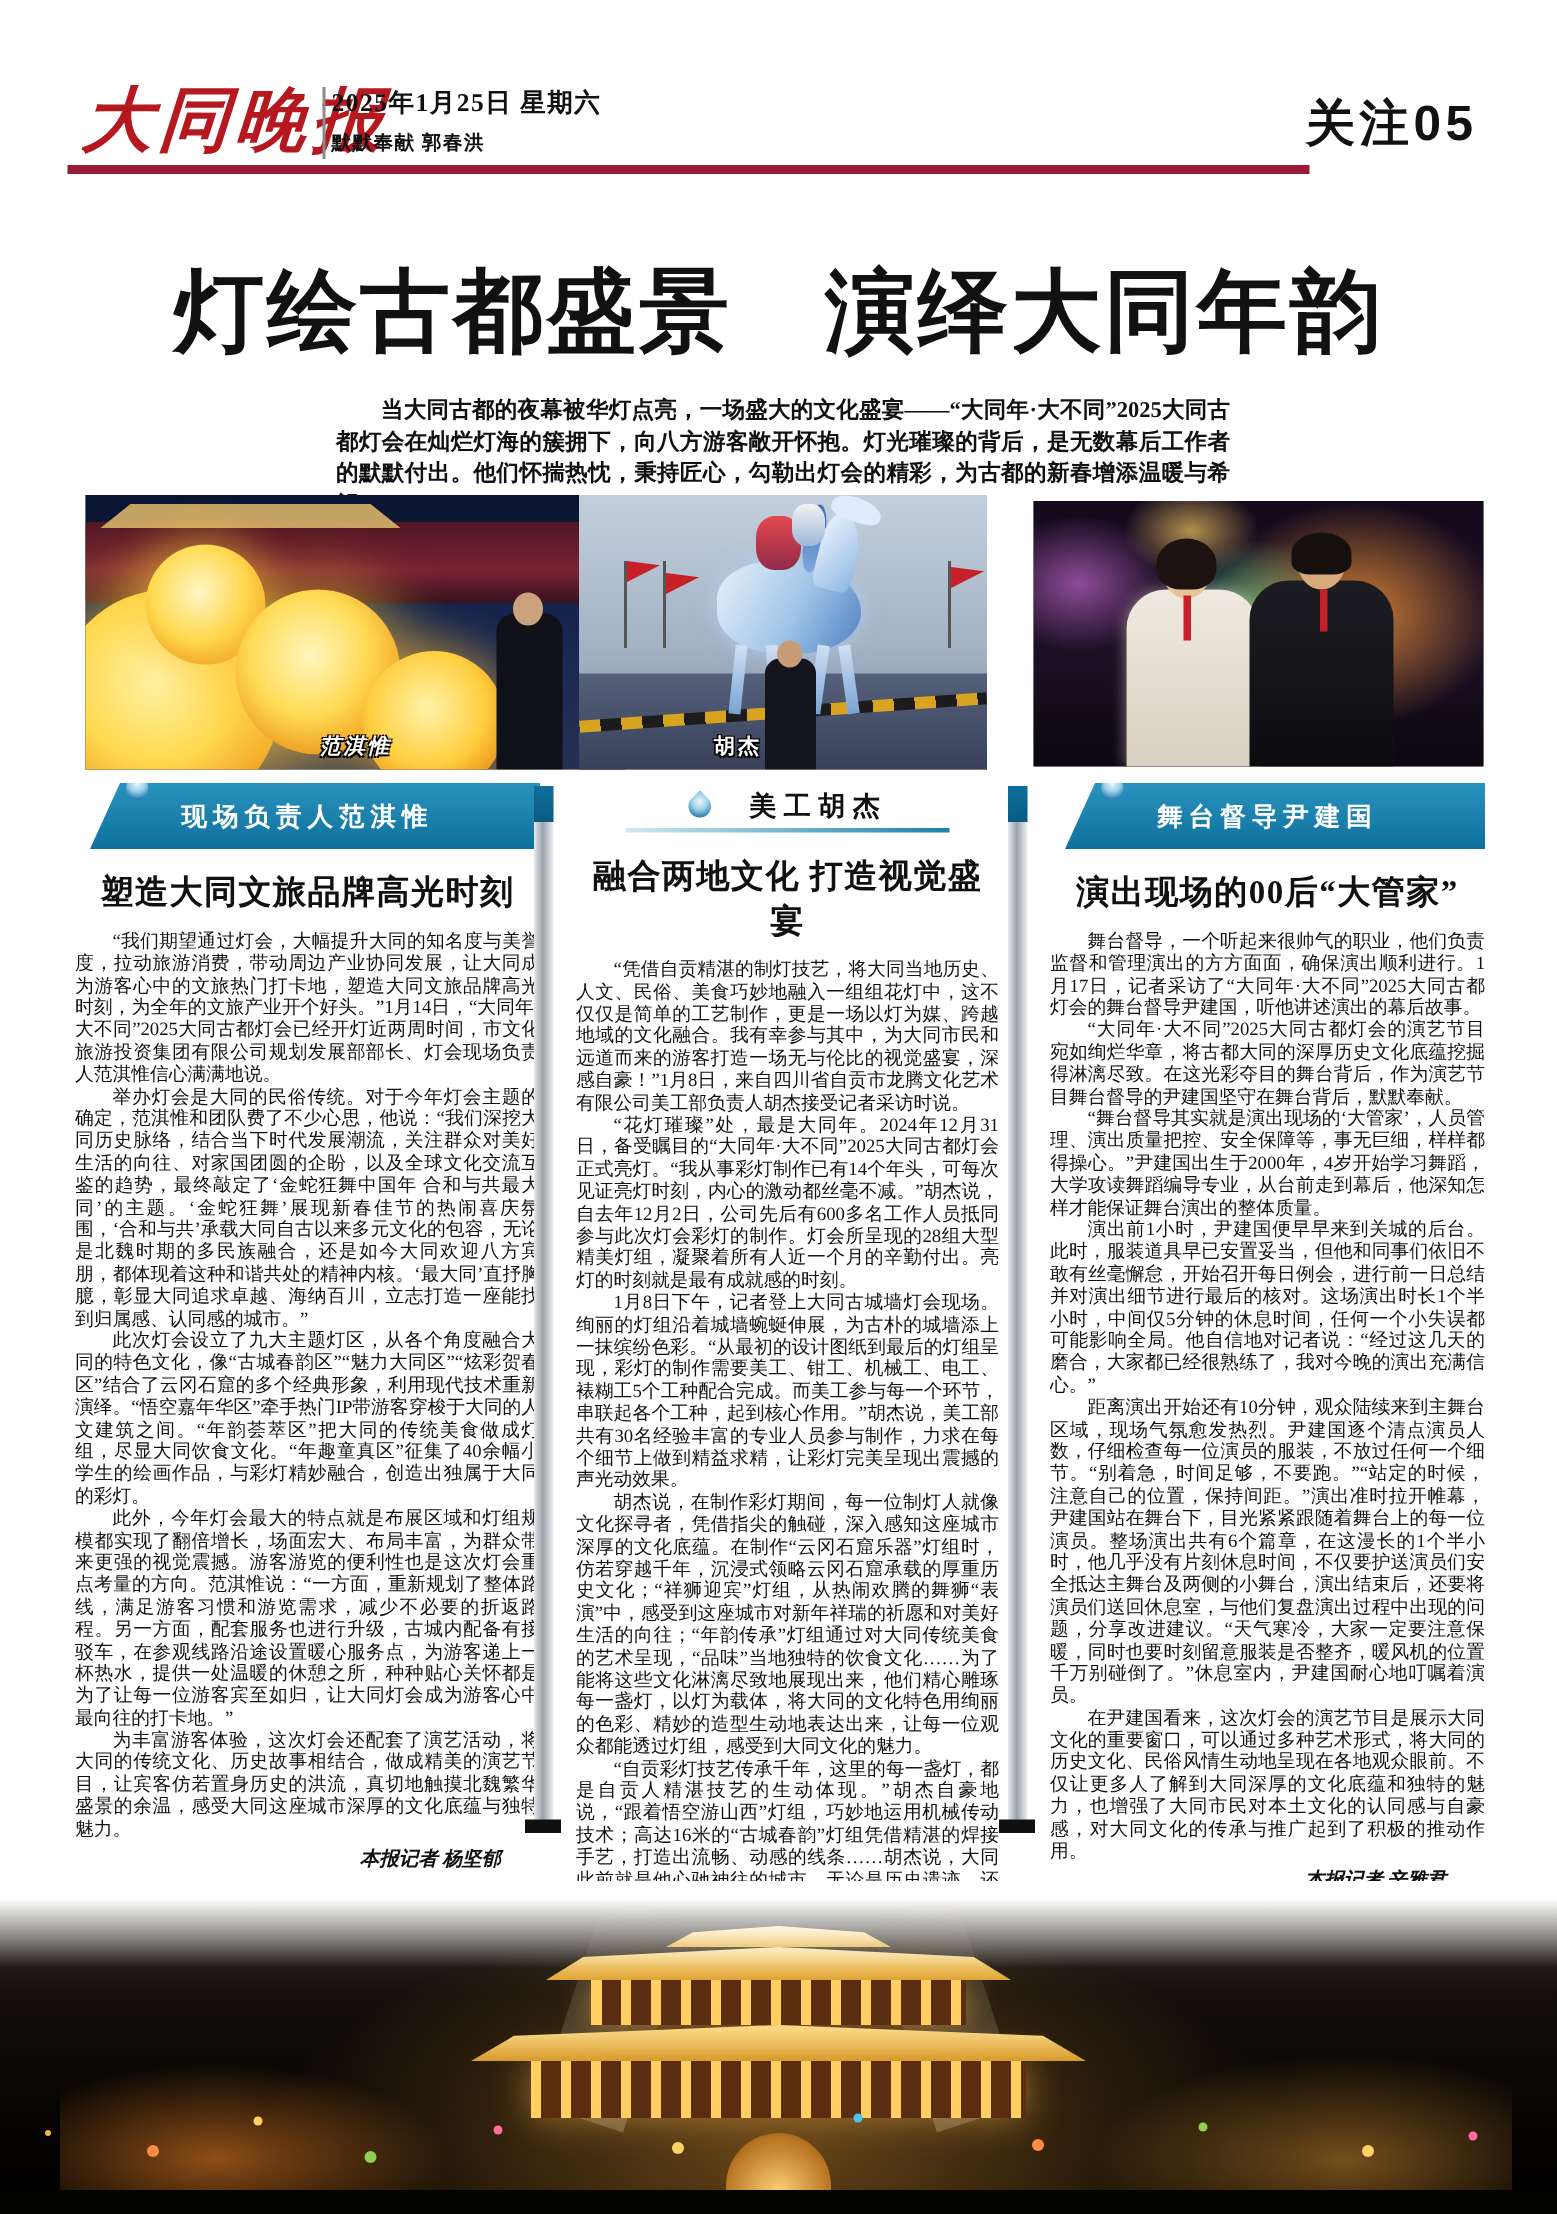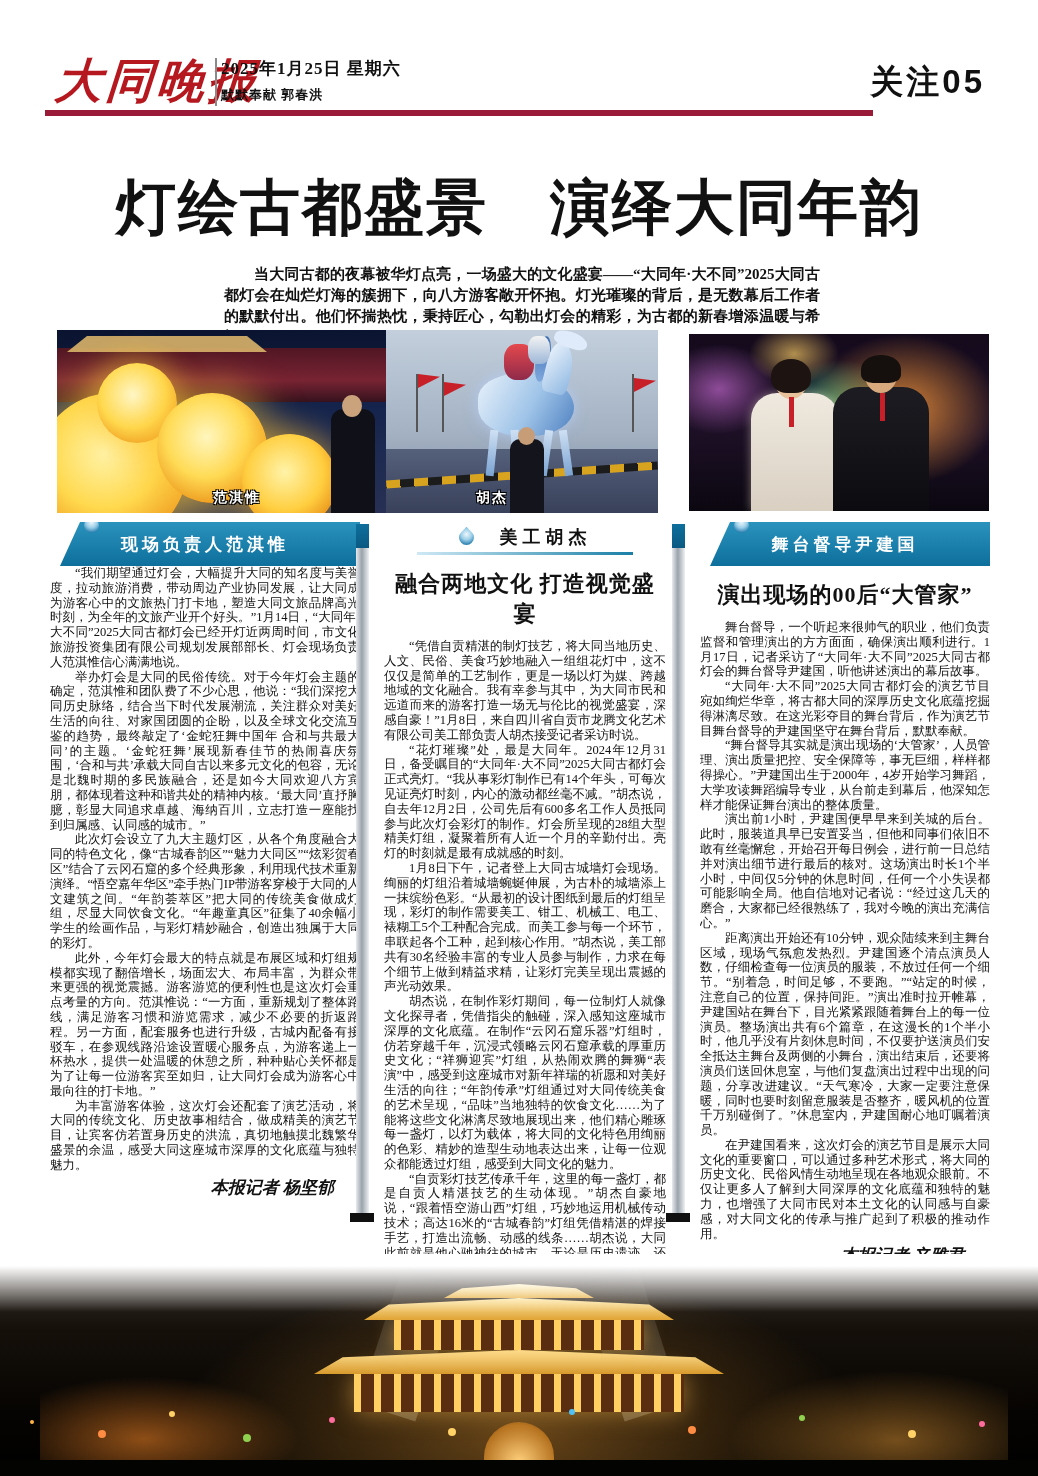--- a/index.html
+++ b/index.html
@@ -23,21 +23,21 @@
         font-size:60px;font-weight:900;letter-spacing:2px;line-height:72px;margin-top:34px;}
   .subheadline{position:absolute;left:0;top:226px;width:1038px;text-align:center;
         font-size:25px;font-weight:bold;letter-spacing:1px;}
   .intro{position:absolute;left:224px;top:264px;width:596px;font-size:15px;line-height:21px;
         font-weight:600;text-align:justify;text-indent:2em;margin:0;}
 
   
   figure{margin:0;padding:0;}
   .photo{position:absolute;overflow:hidden;background:#222;}
   .photo .art{position:absolute;inset:0;}
-  .photo1{left:57px;top:330px;width:360px;height:183px;}
+  .photo1{left:57px;top:330px;width:360px;height:183px;font-style:italic;}
   .photo2{left:386px;top:330px;width:272px;height:183px;}
   .photo3{left:689px;top:334px;width:300px;height:177px;}
   figcaption{position:absolute;bottom:6px;width:100%;text-align:center;color:#fff;
         font-weight:bold;font-size:14px;letter-spacing:2px;
         text-shadow:-1px -1px 0 #000,1px -1px 0 #000,-1px 1px 0 #000,1px 1px 0 #000;}
   .photo2 figcaption{text-align:left;padding-left:90px;}
   .photo3 figcaption{text-align:right;padding-right:44px;}
 
   
   .p1-sky{position:absolute;inset:0;background:linear-gradient(180deg,#0a1430 0%,#16254e 45%,#273054 100%);}
@@ -120,21 +120,21 @@
   .drop{position:absolute;left:34px;top:-4px;width:15px;height:15px;border-radius:4% 50% 50% 50%;
         transform:rotate(45deg);z-index:3;
         background:radial-gradient(circle at 35% 35%,#eef7fd,#9ccfe8 40%,#2a7fb0 75%,#0d4f7a);}
   .kicker-plain{position:relative;height:30px;display:flex;align-items:center;justify-content:center;
         font-size:18px;font-weight:bold;letter-spacing:5px;
         font-family:"Liberation Sans","DejaVu Sans",sans-serif;}
   .kicker-plain .drop{position:static;transform:rotate(45deg);margin-right:26px;flex:0 0 auto;}
   .underline{height:3px;width:216px;margin:0 auto;background:linear-gradient(90deg,#cfe9f5,#1a7fa6);}
   .col-title{font-size:22px;font-weight:900;text-align:center;letter-spacing:1px;margin:14px 0 10px;}
   .bp{font-size:12.5px;line-height:14.8px;text-align:justify;text-indent:2em;margin:0;}
-  .byline{font-style:italic;font-weight:bold;text-align:right;font-size:17px;padding-right:26px;margin-top:3px;}
+  .byline{font-style:italic;font-weight:bold;text-align:right;font-size:13px;padding-right:26px;margin-top:3px;}
   .credit{font-style:italic;font-weight:bold;text-align:right;font-size:13px;padding-right:16px;margin-top:2px;}
 
   
   .divider{position:absolute;top:524px;width:13px;height:692px;
         background:linear-gradient(90deg,#e7eaee,#9aa3ab 45%,#eef1f4);}
   .divider::before{content:"";position:absolute;left:0;top:0;width:13px;height:24px;
         background:linear-gradient(180deg,#0e6f9c,#0a5a82);}
   .divider::after{content:"";position:absolute;left:-6px;bottom:-6px;width:24px;height:9px;background:#101010;}
   .div1{left:356px;} .div2{left:672px;}
 
@@ -253,20 +253,21 @@
       <div class="p3-rhair"></div>
       <div class="p3-rlanyard"></div>
     </div>
   </figure>
 
   <section class="col col1">
     <div class="kicker-bar">
       <span class="drop"></span>
       <span>现场负责人范淇惟</span>
     </div>
+    <h3 class="col-title">塑造大同文旅品牌高光时刻</h3>
     <p class="bp">“我们期望通过灯会，大幅提升大同的知名度与美誉度，拉动旅游消费，带动周边产业协同发展，让大同成为游客心中的文旅热门打卡地，塑造大同文旅品牌高光时刻，为全年的文旅产业开个好头。”1月14日，“大同年·大不同”2025大同古都灯会已经开灯近两周时间，市文化旅游投资集团有限公司规划发展部部长、灯会现场负责人范淇惟信心满满地说。</p>
     <p class="bp">举办灯会是大同的民俗传统。对于今年灯会主题的确定，范淇惟和团队费了不少心思，他说：“我们深挖大同历史脉络，结合当下时代发展潮流，关注群众对美好生活的向往、对家国团圆的企盼，以及全球文化交流互鉴的趋势，最终敲定了‘金蛇狂舞中国年 合和与共最大同’的主题。‘金蛇狂舞’展现新春佳节的热闹喜庆氛围，‘合和与共’承载大同自古以来多元文化的包容，无论是北魏时期的多民族融合，还是如今大同欢迎八方宾朋，都体现着这种和谐共处的精神内核。‘最大同’直抒胸臆，彰显大同追求卓越、海纳百川，立志打造一座能找到归属感、认同感的城市。”</p>
     <p class="bp">此次灯会设立了九大主题灯区，从各个角度融合大同的特色文化，像“古城春韵区”“魅力大同区”“炫彩贺春区”结合了云冈石窟的多个经典形象，利用现代技术重新演绎。“悟空嘉年华区”牵手热门IP带游客穿梭于大同的人文建筑之间。“年韵荟萃区”把大同的传统美食做成灯组，尽显大同饮食文化。“年趣童真区”征集了40余幅小学生的绘画作品，与彩灯精妙融合，创造出独属于大同的彩灯。</p>
     <p class="bp">此外，今年灯会最大的特点就是布展区域和灯组规模都实现了翻倍增长，场面宏大、布局丰富，为群众带来更强的视觉震撼。游客游览的便利性也是这次灯会重点考量的方向。范淇惟说：“一方面，重新规划了整体路线，满足游客习惯和游览需求，减少不必要的折返路程。另一方面，配套服务也进行升级，古城内配备有接驳车，在参观线路沿途设置暖心服务点，为游客递上一杯热水，提供一处温暖的休憩之所，种种贴心关怀都是为了让每一位游客宾至如归，让大同灯会成为游客心中最向往的打卡地。”</p>
     <p class="bp">为丰富游客体验，这次灯会还配套了演艺活动，将大同的传统文化、历史故事相结合，做成精美的演艺节目，让宾客仿若置身历史的洪流，真切地触摸北魏繁华盛景的余温，感受大同这座城市深厚的文化底蕴与独特魅力。</p>
     <div class="byline">本报记者  杨坚郁</div>
   </section>
 
   <section class="col col2">
     <div class="kicker-plain">

